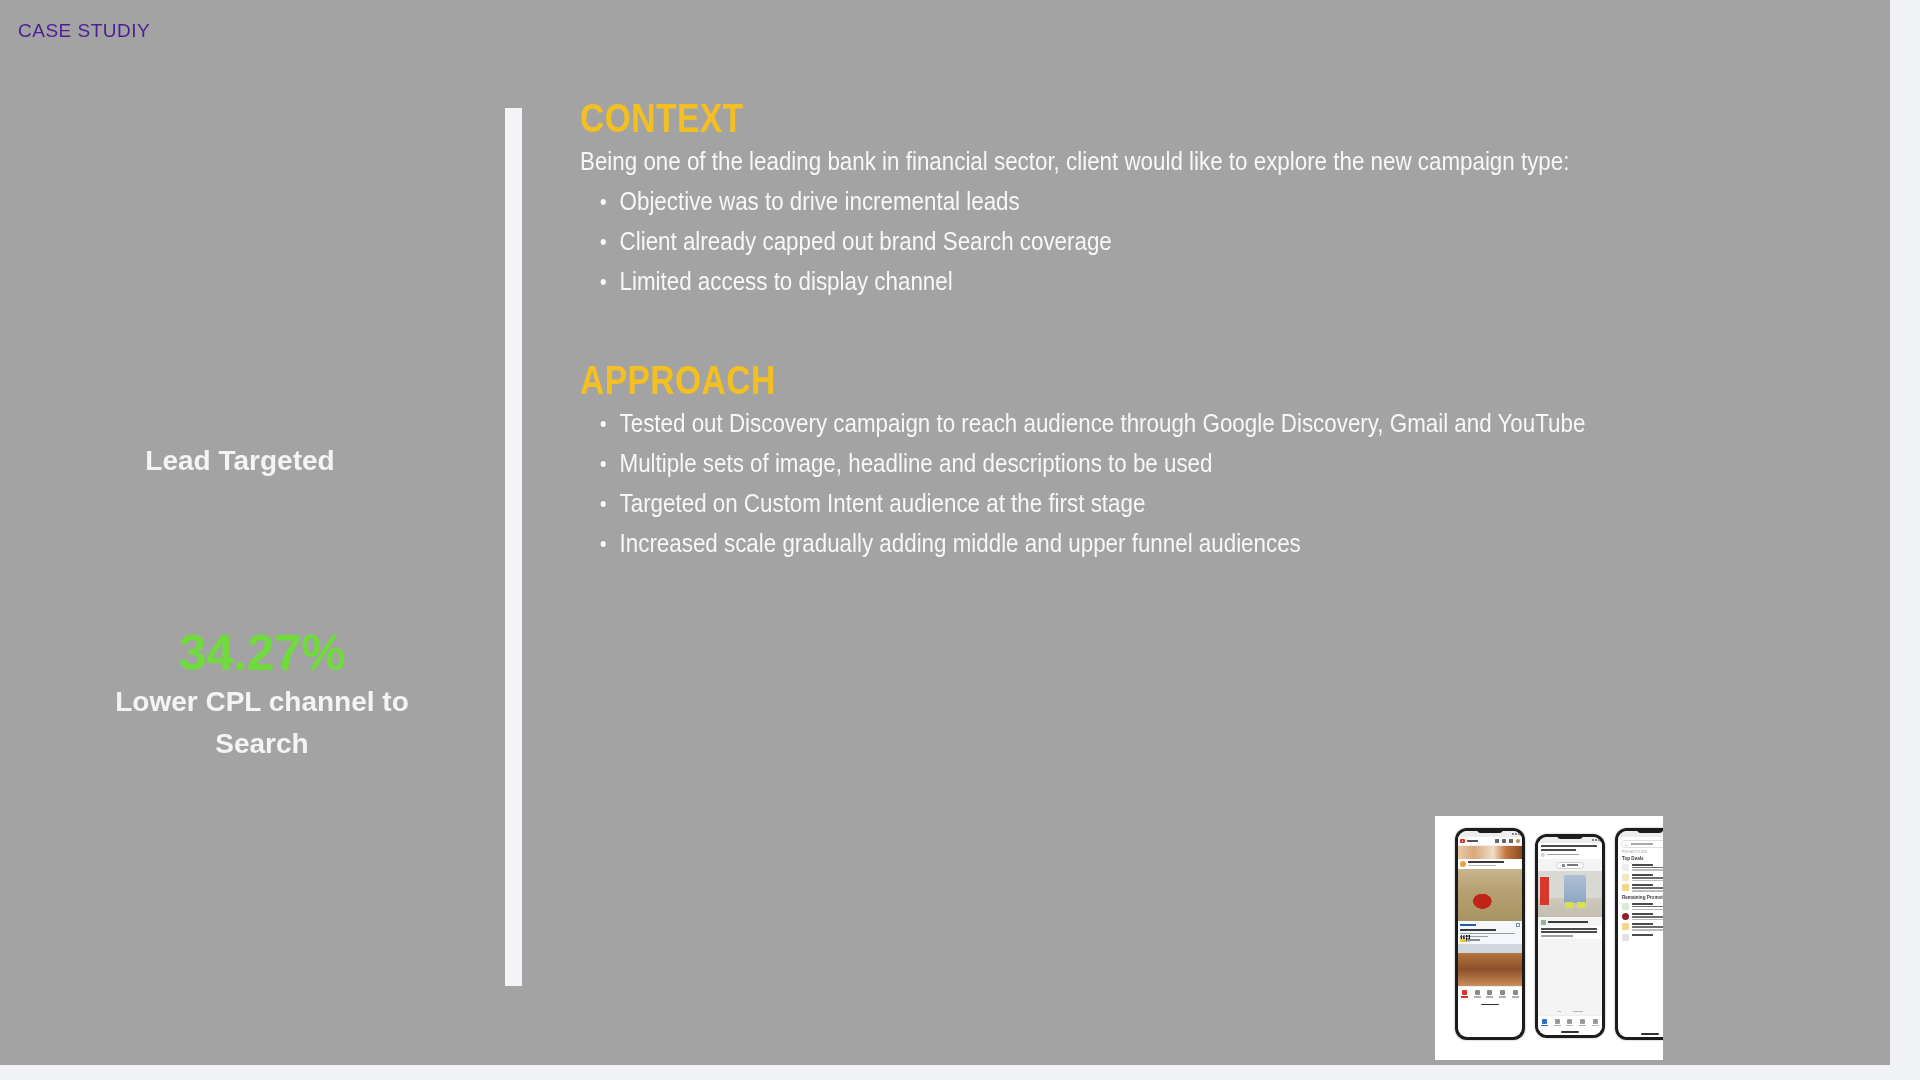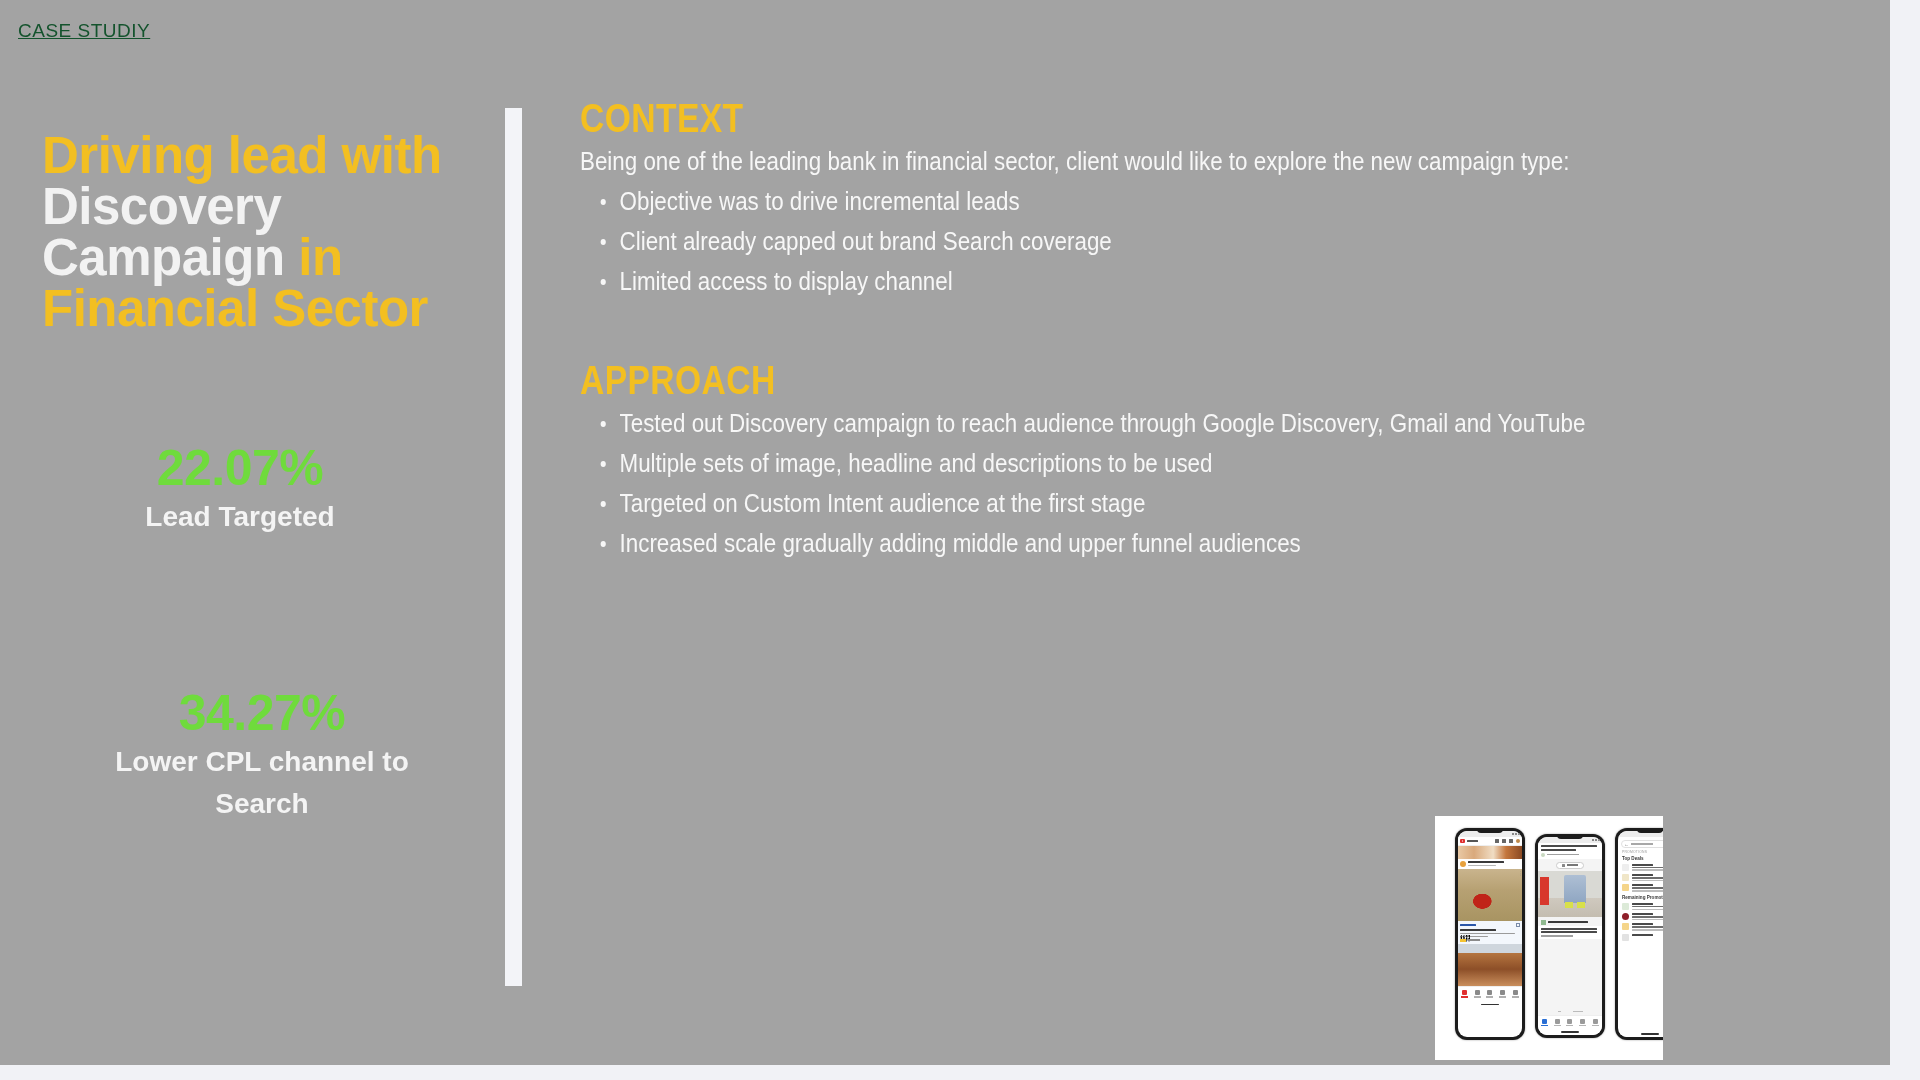--- a/index.html
+++ b/index.html
@@ -12,44 +12,43 @@
   .slide {
     position:absolute; left:0; top:0;
     width:1890px; height:1065px;
     background:#a3a3a3;
   }
 
   
   .eyebrow {
     position:absolute; left:18px; top:20px;
     font-size:19px; letter-spacing:0.5px;
-    color:#14532d; font-weight:400;
+    color:#4c1d95; font-weight:400;
     font-family:"Liberation Sans", sans-serif;
-    text-decoration:underline;
   }
 
   
   .left-col {
     position:absolute; left:0px; top:130px;
     width:480px;
   }
   .headline {
     padding-left:42px;
     font-family:"Liberation Sans", sans-serif;
     font-weight:bold;
     font-size:51px;
     line-height:51px;
     letter-spacing:-0.5px;
   }
   .hl-y { color:#f3bf21; }
   .hl-w { color:#f2f2f2; }
 
   .stat-block { text-align:center; width:480px; }
   .stat-block.first { position:absolute; left:0; top:440px; }
-  .stat-block.second { position:absolute; left:0; top:685px;padding-left:44px; }
+  .stat-block.second { position:absolute; left:0; top:625px;padding-left:44px; }
   .stat-num {
     font-family:"Liberation Sans", sans-serif;
     font-weight:bold;
     font-size:50px;
     line-height:56px;
     color:#6fdb3c;
     letter-spacing:-0.5px;
   }
   .stat-label {
     font-family:"Liberation Sans", sans-serif;
@@ -273,28 +272,22 @@
   .g3-row .tx s { display:block; height:1.4px; background:#bdbdbd; width:94%; border-radius:.5px; text-decoration:none; }
   .g3-foot { margin-top:auto; }
 </style>
 </head>
 <body>
 
 <div class="slide">
 
   <div class="eyebrow">CASE STUDIY</div>
 
-  <div class="left-col">
-    <div class="headline">
-      <span class="hl-y">Driving lead with </span><span class="hl-w">Discovery Campaign</span><span class="hl-y"> in </span><span class="hl-y">Financial Sector</span>
-    </div>
-  </div>
 
   <div class="stat-block first">
-    <div class="stat-num">22.07%</div>
     <div class="stat-label">Lead Targeted</div>
   </div>
 
   <div class="stat-block second">
     <div class="stat-num">34.27%</div>
     <div class="stat-label">Lower CPL channel to Search</div>
   </div>
 
   <div class="divider"></div>
 

